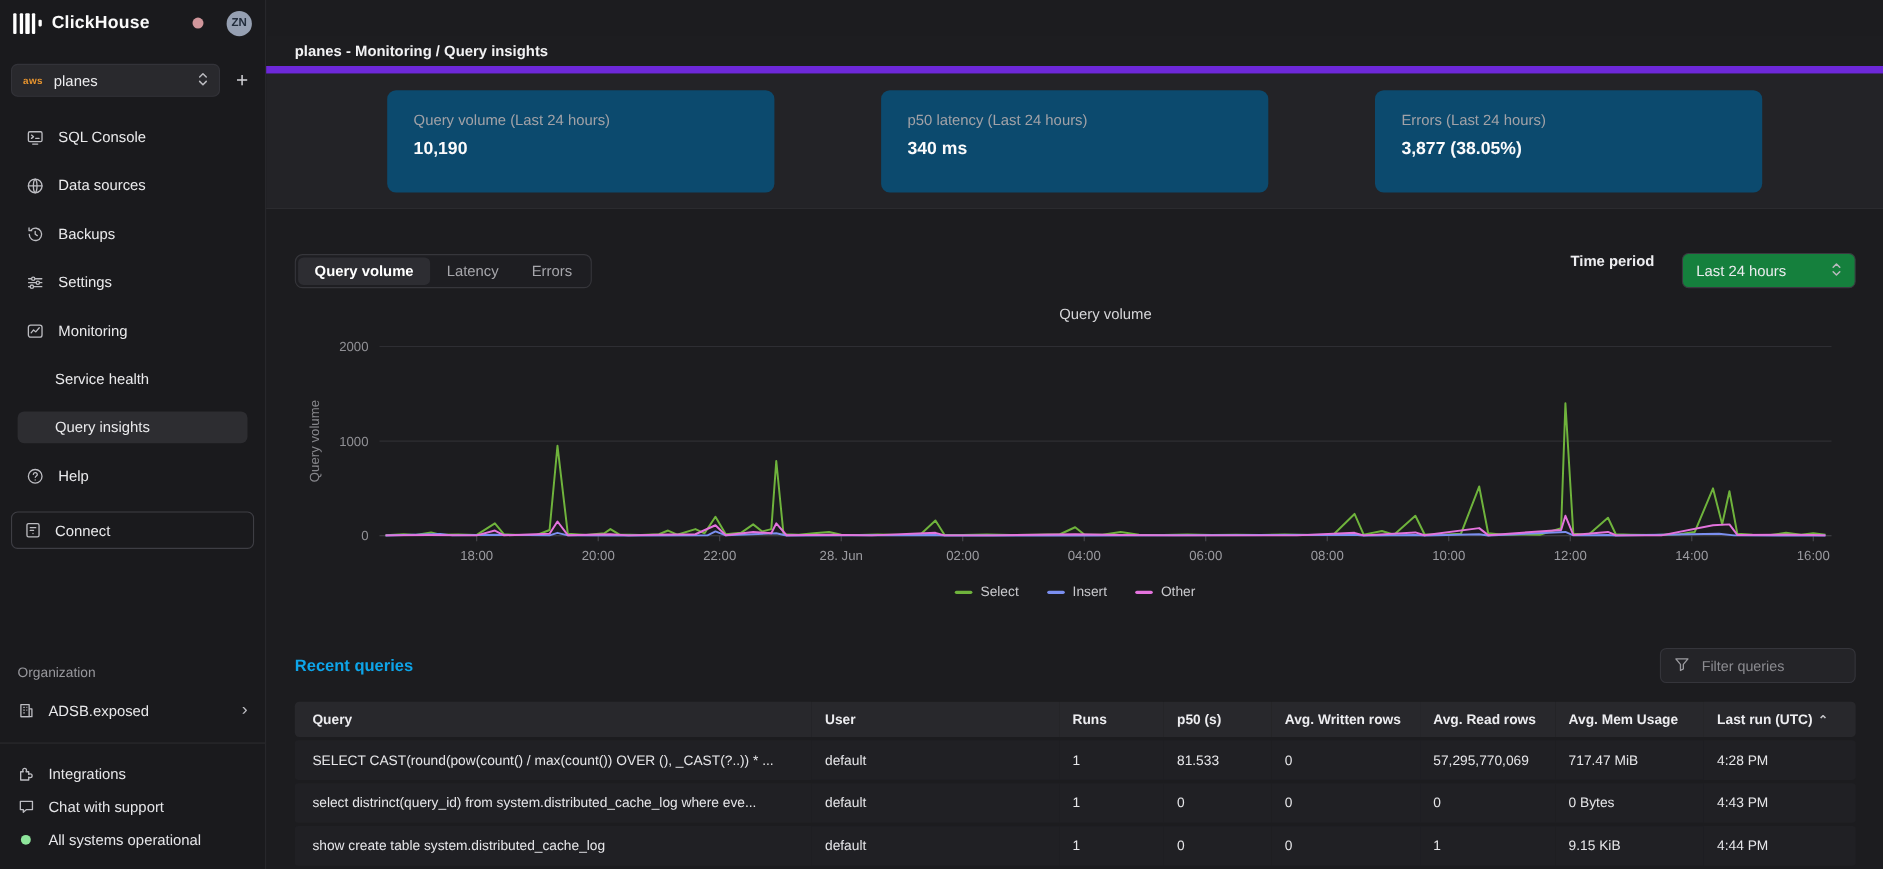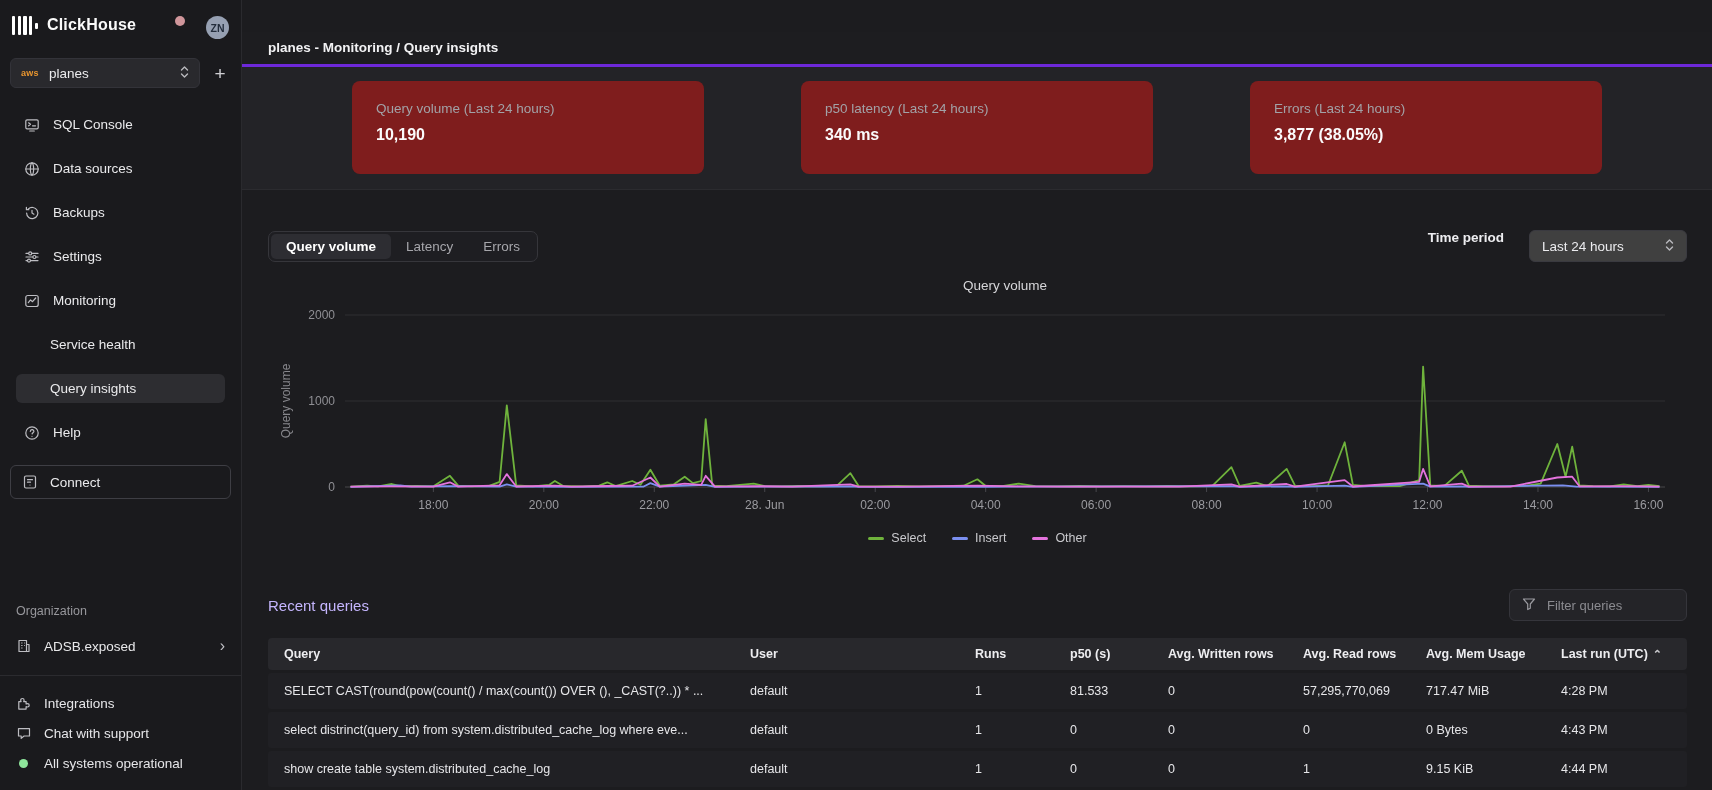--- a/index.html
+++ b/index.html
@@ -7,21 +7,21 @@
   body {
     width:1712px; height:790px; overflow:hidden;
     background:#1c1c1f; color:#e8e8ea;
     font-family:"Liberation Sans", sans-serif; font-size:13.5px;
   }
   #app { display:flex; height:100%; }
 
   
   aside { width:242px; min-width:242px; background:#1a1a1d; border-right:1px solid #2a2a2e;
           display:flex; flex-direction:column; }
-  .logo-row { display:flex; align-items:flex-start; height:42px; padding:16px 12px; gap:9px; }
+  .logo-row { display:flex; align-items:center; height:42px; padding:0 12px; gap:9px; }
   .logo { display:flex; gap:2.5px; align-items:center; }
   .logo .b { width:3.2px; height:19px; background:#fff; border-radius:1px; }
   .logo .b.s { height:6px; }
   .brand { font-size:16px; font-weight:700; color:#fafafa; letter-spacing:.2px; }
   .note-dot { width:10px; height:10px; border-radius:50%; background:#d0969b; margin-left:auto; margin-right:12px; }
   .avatar { width:23px; height:23px; border-radius:50%; background:#96a0b2; color:#232d3c;
             font-size:10.5px; font-weight:700; display:flex; align-items:center; justify-content:center; }
   .svc-row { display:flex; align-items:center; gap:9px; margin:16px 10px 0; }
   .svc { flex:1; display:flex; align-items:center; gap:10px; background:#29292d; border:1px solid #333339;
          border-radius:6px; height:30px; padding:0 10px; color:#ececee; font-size:13.5px; cursor:pointer; }
@@ -44,49 +44,49 @@
   .org-item .ico { width:16px; height:16px; color:#bdbdc2; display:flex; }
   .org-item .chev-r { margin-left:auto; color:#bfbfc4; font-size:16px; line-height:1; }
   .side-div { border-top:1px solid #2b2b2f; margin:14px 0 12px; }
   #side-footer { padding-bottom:12px; }
   .foot-item { display:flex; align-items:center; gap:12px; padding:0 16px; height:30px; font-size:13.5px; color:#e6e6e9; cursor:pointer; }
   .foot-item .ico { width:16px; height:16px; color:#bdbdc2; display:flex; }
   .status-dot { width:9px; height:9px; border-radius:50%; background:#8ee59b; margin:0 4px 0 3px; }
 
   
   main { flex:1; display:flex; flex-direction:column; min-width:0; }
-  header { height:42px; display:flex; align-items:center; padding:0 26px; border-bottom:3px solid #6d28d9;
+  header { height:42px; display:flex; align-items:center; padding:0 26px; border-bottom:7px solid #6d28d9;
            font-weight:700; font-size:13.5px; color:#f2f2f4; background:#1d1d20;margin-top:32px; }
   .stats { height:152px; display:flex; align-items:center; justify-content:center; gap:97px;
            background:#232327; border-bottom:1px solid #2b2b2f; }
-  .card { width:352px; height:93px; background:#7f1d1d; border-radius:8px; padding:20px 24px; }
+  .card { width:352px; height:93px; background:#0c4a6e; border-radius:8px; padding:20px 24px; }
   .card .lbl { color:#a2a2a7; font-size:13.5px; }
   .card .val { color:#fbfbfc; font-size:16px; font-weight:700; margin-top:10px; }
 
   .content { flex:1; padding:0 25px 0 26px; display:flex; flex-direction:column; }
   .controls { margin-top:40px; display:flex; align-items:center; justify-content:space-between; }
   .tabs { display:flex; background:#1e1e22; border:1px solid #36363b; border-radius:7px; padding:2px; }
   .tab { border:none; background:transparent; color:#a6a6ab; font-size:13.5px; padding:5px 15px;
          border-radius:5px; cursor:pointer; font-family:inherit; }
   .tab.active { background:#2d2d32; color:#fff; font-weight:700; }
   .tp { display:flex; align-items:flex-start; gap:25px; }
   .tp-label { font-weight:700; font-size:13.5px; color:#ededf0; }
-  .select { display:flex; align-items:center; background:#404040; border:1px solid #3a3a40; border-radius:6px;
+  .select { display:flex; align-items:center; background:#15803d; border:1px solid #3a3a40; border-radius:6px;
             height:32px; padding:0 12px; color:#ececef; font-size:13.5px; gap:8px; cursor:pointer; font-family:inherit; }
   .select .grow { flex:1; text-align:left; }
   #tp-select { width:158px; }
 
   .chart-area { margin-top:12px; }
   svg text { font-family:"Liberation Sans", sans-serif; }
   .legend { display:flex; justify-content:center; gap:26px; margin-top:2px; }
   .leg-item { display:flex; align-items:center; gap:7px; color:#c9c9cd; font-size:12.5px; }
   .leg-swatch { width:16px; height:3px; border-radius:2px; }
 
   .recent { margin-top:44px; display:flex; align-items:center; justify-content:space-between; }
-  h2 { font-size:15px; margin:0; font-weight:400; color:#c4b5fd; }
+  h2 { font-size:15px; margin:0; font-weight:700; color:#0ea5e9; }
   .actions { display:flex; gap:16px; align-items:center; }
   .filter { display:flex; align-items:center; gap:9px; width:178px; height:32px; background:#242428;
             border:1px solid #35353b; border-radius:6px; padding:0 12px; }
   .filter input { background:none; border:none; outline:none; color:#d6d6da; font-size:13px; width:100%; font-family:inherit; }
   .filter input::placeholder { color:#8b8b90; }
   #col-select { width:184px; }
 
   table { margin-top:14px; width:100%; border-collapse:separate; border-spacing:0 3px; table-layout:fixed; }
   th { background:#28282c; padding:9px 12px; font-size:12.5px; text-align:left; font-weight:700; color:#ededf0;
        white-space:nowrap; overflow:hidden; cursor:pointer; }

